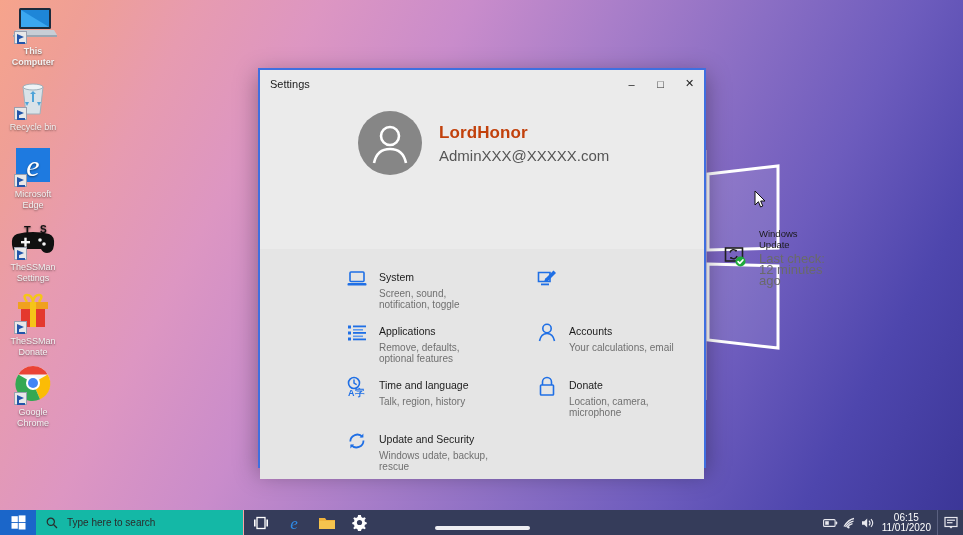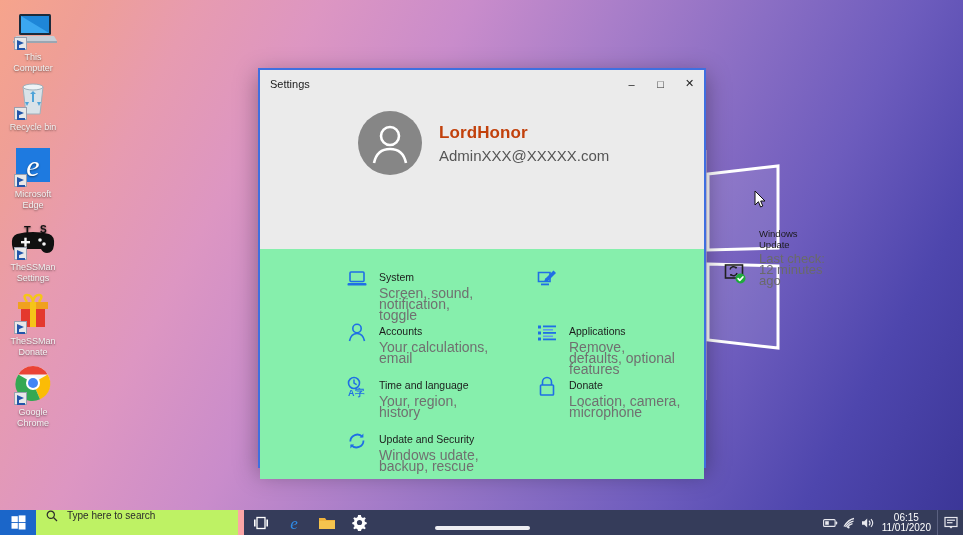--- a/index.html
+++ b/index.html
@@ -131,36 +131,36 @@
     color: #c2410c;
     letter-spacing: .1px;
   }
   #account-email {
     font-size: 15px;
     color: #555;
     margin-top: 4px;
   }
   #update-row {
     display: flex;
-    align-items: flex-end;
+    align-items: center;
     position: absolute;
     left: 464px; top: 131px;
   }
   #update-row .uicon { flex: none; width: 24px; height: 24px; position: relative; }
   #update-text { margin-left: 11px; }
   #update-title { font-size: 9.5px; color: #1b1b1b; }
   #update-sub {
     font-size: 13px; color: #6a6a6a;
     line-height: 11px; margin-top: 3px;
     width: 66px;
   }
 
   #tiles {
     flex: 1;
-    background: #86efac;
+    background: #e5e5e5;
     padding: 14px 0 0 0;
     display: grid;
     grid-template-columns: 164px 164px;
     grid-auto-rows: 54px;
     column-gap: 26px;
     row-gap: 0px;
     justify-content: start;
     padding-left: 86px;
   }
   .tile {
@@ -173,21 +173,21 @@
     width: 22px; height: 22px;
     margin-right: 11px;
     margin-top: 1px;
   }
   .tile .tlabel {
     font-size: 10.5px;
     color: #1b1b1b;
     line-height: 12px;
   }
   .tile .tdesc {
-    font-size: 14px;
+    font-size: 10px;
     color: #707070;
     line-height: 11px;
     margin-top: 3px;
     max-width: 112px;
   }
 
   
   #cursor {
     position: absolute;
     left: 754px; top: 190px;
@@ -204,24 +204,24 @@
     display: flex;
     align-items: center;
   }
   #start-button {
     width: 36px; height: 25px;
     display: flex; align-items: center; justify-content: center;
     background: #1b66c9;
   }
   #search-box {
     width: 208px; height: 25px;
-    background: #bef264;
-    display: flex; align-items: flex-start;
+    background: #14b8a6;
+    display: flex; align-items: center;
     padding-left: 10px;
-    border-right: 6px solid #fca5a5;
+    border-right: 1px solid #fca5a5;
   }
   #search-box .ph {
     font-size: 10px;
     color: #2b2b2b;
     margin-left: 9px;
   }
   .tb-icon {
     width: 33px; height: 25px;
     display: flex; align-items: center; justify-content: center;
   }
@@ -260,21 +260,21 @@
 <body>
 
 <div id="desktop">
 
   <svg id="wallpaper-logo" viewBox="0 0 280 250">
     <path d="M18 24 L88 16 L88 98 L18 100 Z" fill="rgba(255,255,255,0.10)" stroke="#ffffff" stroke-width="3"></path>
     <path d="M18 114 L88 116 L88 198 L18 190 Z" fill="rgba(255,255,255,0.10)" stroke="#ffffff" stroke-width="3"></path>
     <rect x="14" y="0" width="3" height="250" fill="rgba(255,255,255,0.35)"></rect>
   </svg>
 
-  <div class="desk-icon" style="left:0px; top:8px;">
+  <div class="desk-icon" style="left:0px; top:2px;font-weight:bold;">
     <div class="glyph">
       <svg width="66" height="42" viewBox="0 0 66 42">
         <rect x="19" y="6" width="32" height="21" rx="1.5" fill="#1b2b3c"></rect>
         <rect x="21" y="8" width="28" height="17" fill="#3ba7f0"></rect>
         <path d="M21 8 L49 8 L49 25 Z" fill="#1e86d8"></path>
         <path d="M16 28 L54 28 L57 33 L13 33 Z" fill="#c7ced6"></path>
         <path d="M13 33 L57 33 L57 35 L13 35 Z" fill="#9aa6b2"></path>
       </svg>
       <span class="shortcut-arrow"></span>
     </div>
@@ -415,33 +415,20 @@
       </div>
 
       <div class="tile">
         <span class="ticon">
           <svg width="22" height="22" viewBox="0 0 22 22">
             <path d="M2.5 4.5 L14 4.5 L14 13.5 L2.5 13.5 Z" fill="none" stroke="#1f6fe5" stroke-width="1.6"></path>
             <rect x="5" y="15.5" width="8" height="1.8" fill="#1f6fe5"></rect>
             <path d="M9 11 L17.5 2.5 L20 5 L11.5 13.5 Z" fill="#1f6fe5"></path>
             <path d="M8 14 L9.3 10.2 L11.8 12.8 Z" fill="#1f6fe5"></path>
           </svg>
-        </span>
-      </div>
-
-      <div class="tile">
-        <span class="ticon">
-          <svg width="22" height="22" viewBox="0 0 22 22">
-            <circle cx="11" cy="6.5" r="4.2" fill="none" stroke="#1f6fe5" stroke-width="1.6"></circle>
-            <path d="M3.5 19 q1.5 -7.5 7.5 -7.5 q6 0 7.5 7.5" fill="none" stroke="#1f6fe5" stroke-width="1.6"></path>
-          </svg>
-        </span>
-        <span>
-          <span class="tlabel">Accounts</span>
-          <div class="tdesc">Your calculations, email</div>
         </span>
       </div>
 
       <div class="tile">
         <span class="ticon">
           <svg width="22" height="22" viewBox="0 0 22 22">
             <rect x="2" y="3.5" width="3" height="3" fill="#1f6fe5"></rect>
             <rect x="2" y="9.5" width="3" height="3" fill="#1f6fe5"></rect>
             <rect x="2" y="15.5" width="3" height="3" fill="#1f6fe5"></rect>
             <rect x="7" y="3.5" width="13" height="1.8" fill="#1f6fe5"></rect>
@@ -453,29 +440,42 @@
         </span>
         <span>
           <span class="tlabel">Applications</span>
           <div class="tdesc">Remove, defaults, optional features</div>
         </span>
       </div>
 
       <div class="tile">
         <span class="ticon">
           <svg width="22" height="22" viewBox="0 0 22 22">
+            <circle cx="11" cy="6.5" r="4.2" fill="none" stroke="#1f6fe5" stroke-width="1.6"></circle>
+            <path d="M3.5 19 q1.5 -7.5 7.5 -7.5 q6 0 7.5 7.5" fill="none" stroke="#1f6fe5" stroke-width="1.6"></path>
+          </svg>
+        </span>
+        <span>
+          <span class="tlabel">Accounts</span>
+          <div class="tdesc">Your calculations, email</div>
+        </span>
+      </div>
+
+      <div class="tile">
+        <span class="ticon">
+          <svg width="22" height="22" viewBox="0 0 22 22">
             <circle cx="8" cy="7" r="5.5" fill="none" stroke="#1f6fe5" stroke-width="1.6"></circle>
             <path d="M8 4 L8 7 L10.2 8.4" fill="none" stroke="#1f6fe5" stroke-width="1.4" stroke-linecap="round"></path>
             <text x="2" y="20" font-family="'Liberation Sans', sans-serif" font-size="9" font-weight="bold" fill="#1f6fe5">A</text>
             <text x="9" y="20" font-family="'Liberation Sans', sans-serif" font-size="9.5" font-weight="bold" fill="#1f6fe5">字</text>
           </svg>
         </span>
         <span>
           <span class="tlabel">Time and language</span>
-          <div class="tdesc">Your, region, history</div>
+          <div class="tdesc">Talk, region, history</div>
         </span>
       </div>
 
       <div class="tile">
         <span class="ticon">
           <svg width="22" height="22" viewBox="0 0 22 22">
             <path d="M6.5 9 L6.5 6 a4.5 4.5 0 0 1 9 0 L15.5 9" fill="none" stroke="#1f6fe5" stroke-width="1.6"></path>
             <rect x="4.5" y="9" width="13" height="10" rx="0.8" fill="none" stroke="#1f6fe5" stroke-width="1.6"></rect>
           </svg>
         </span>

